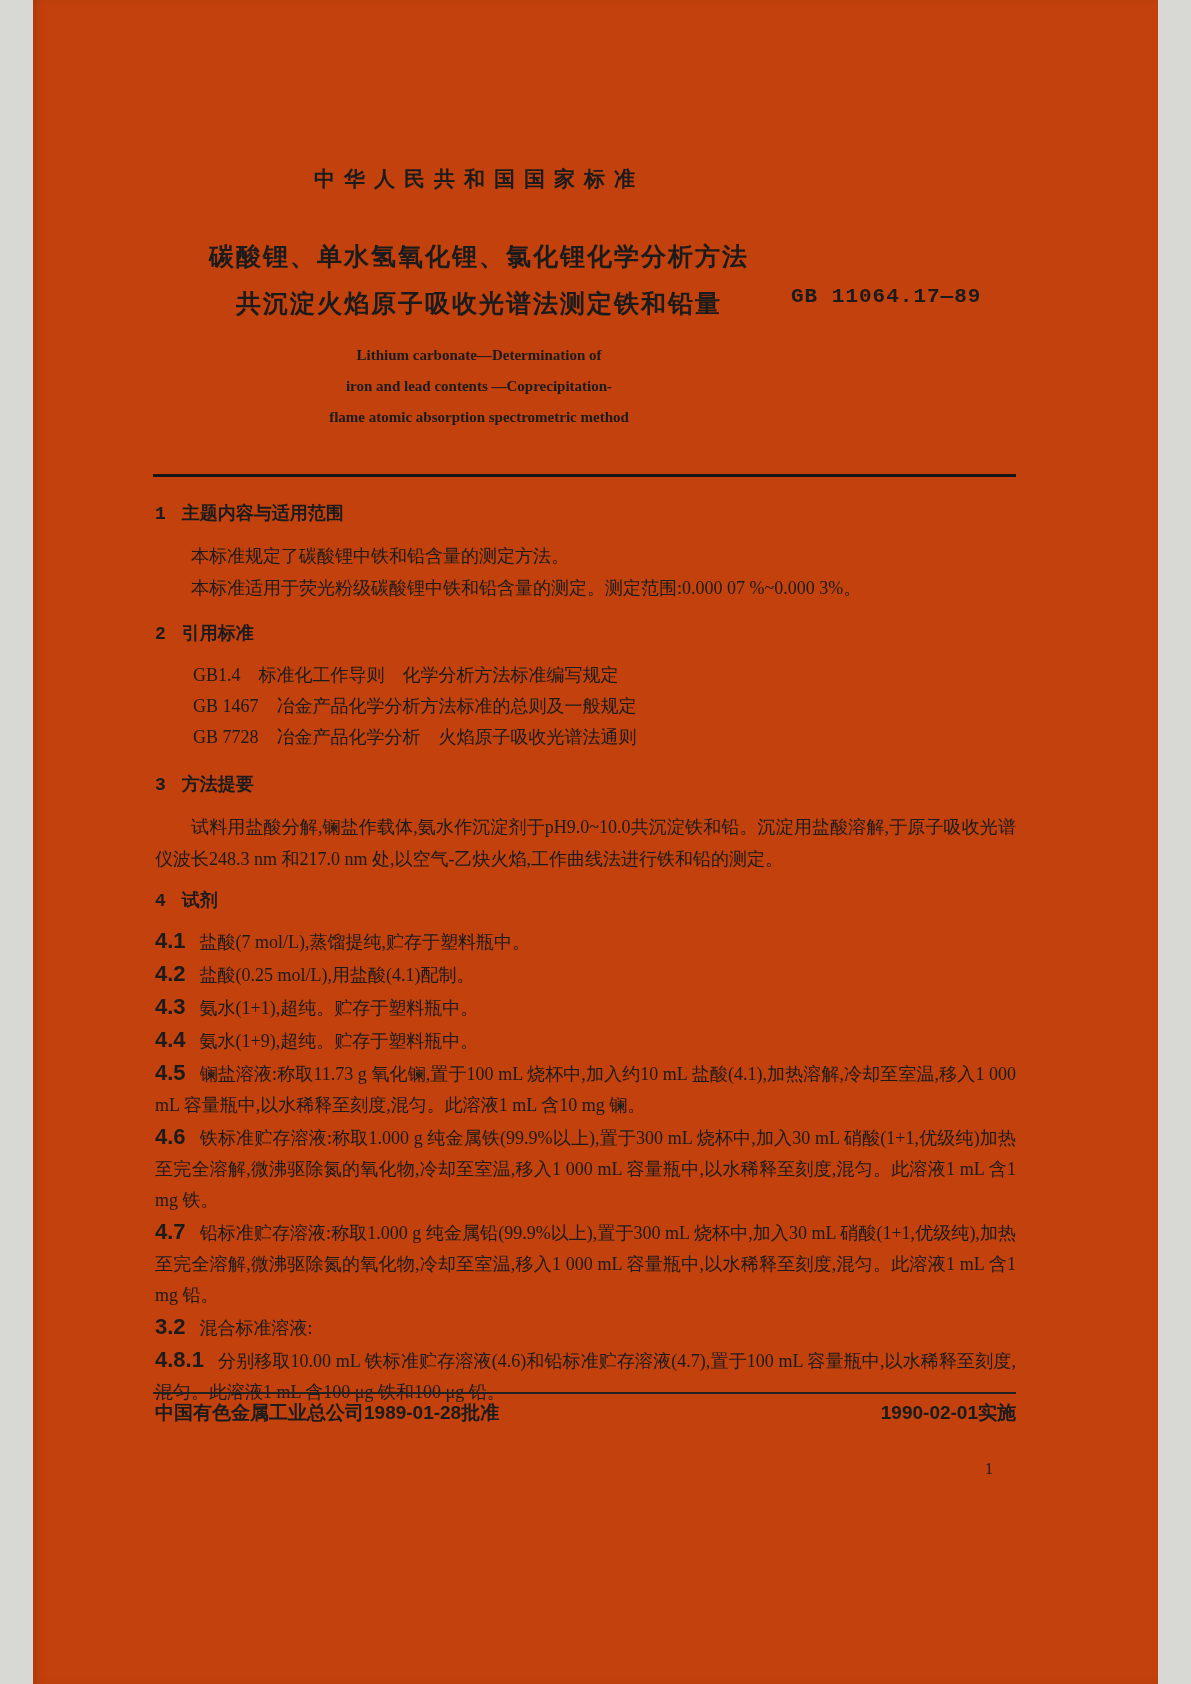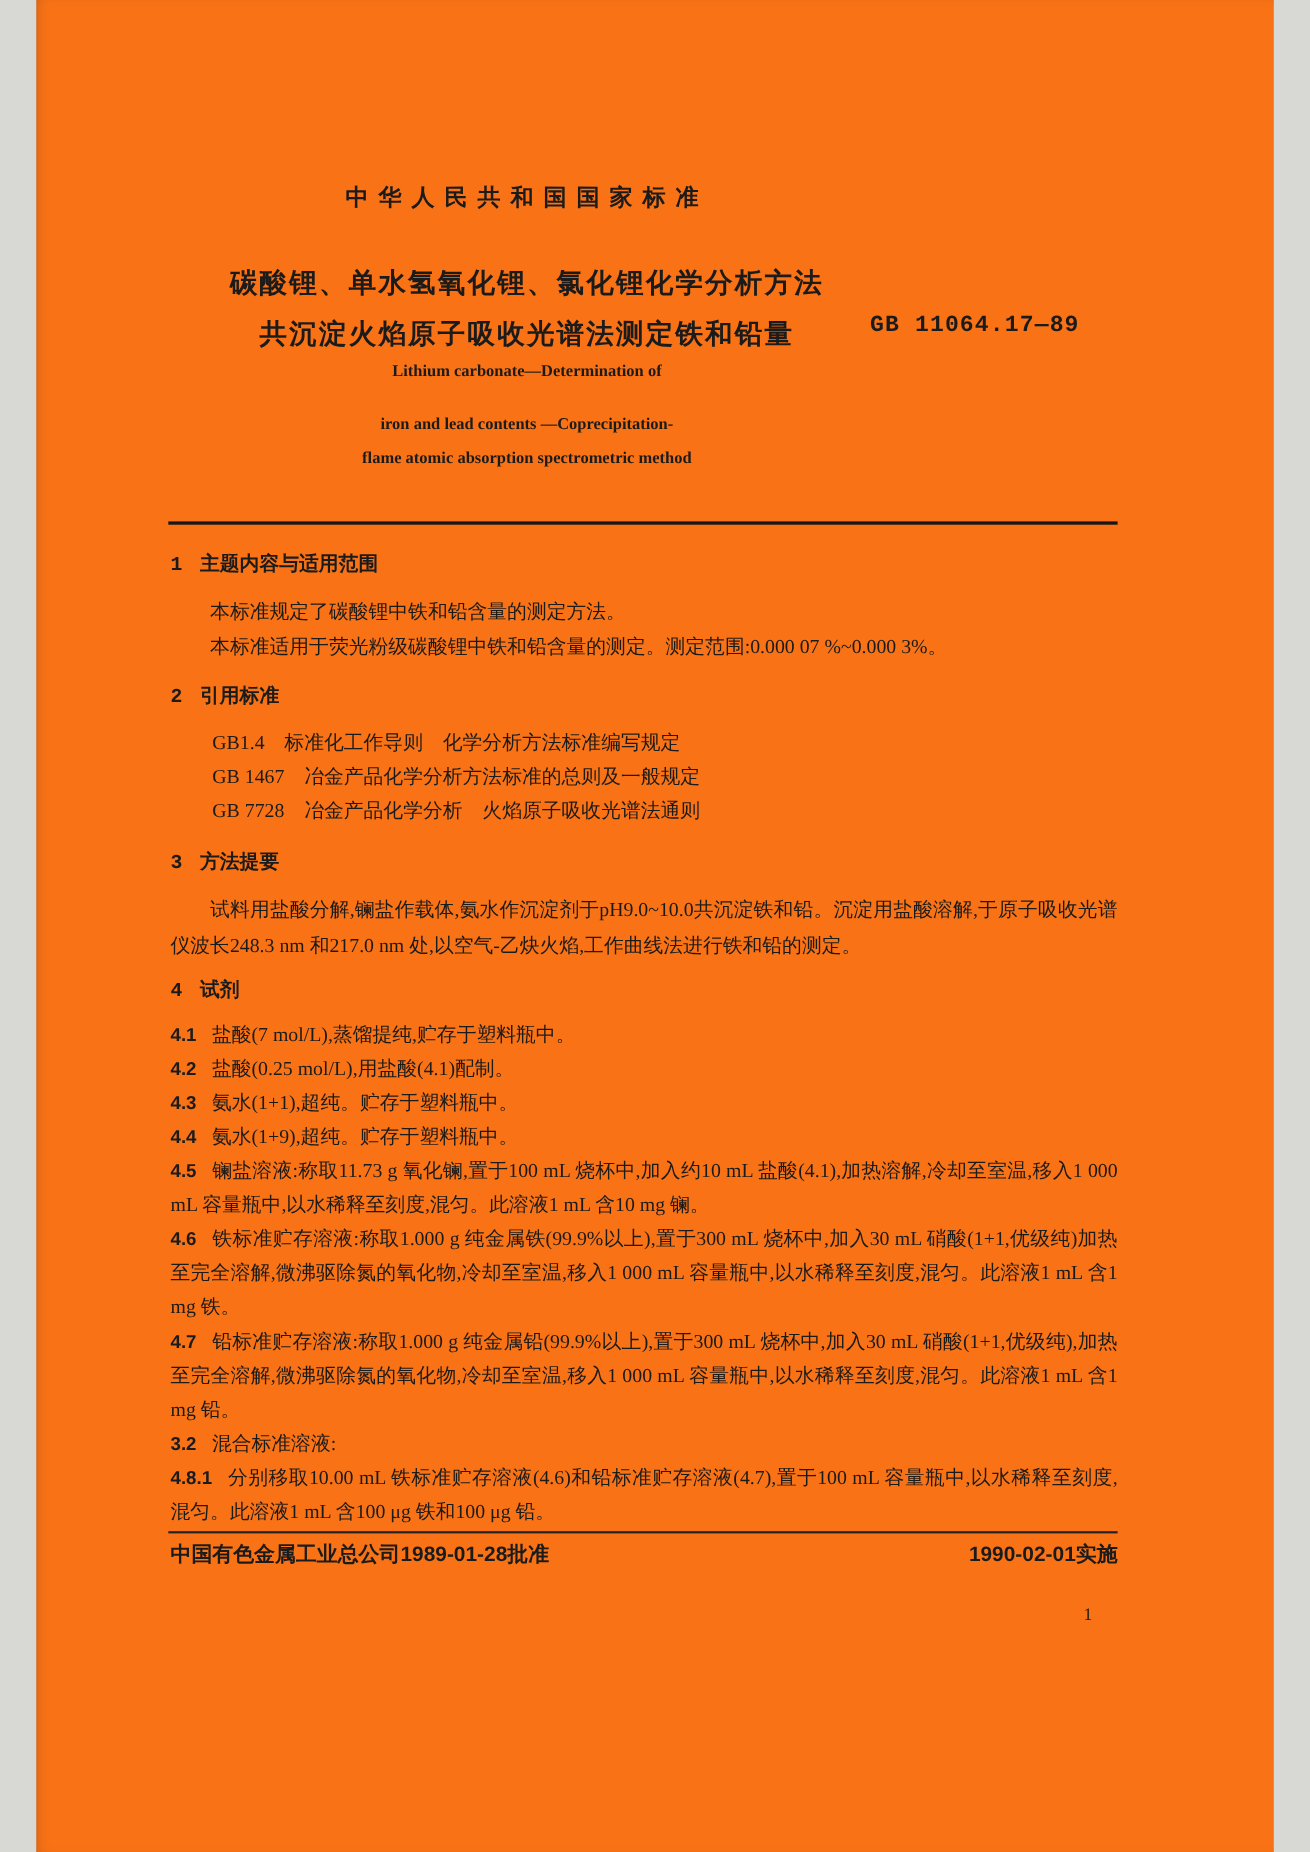--- a/index.html
+++ b/index.html
@@ -2,21 +2,21 @@
 <html><head>
 <meta charset="utf-8">
 <style>
   * { margin: 0; padding: 0; box-sizing: border-box; }
   html, body { background: #d8d8d4; }
   .page {
     position: relative;
     width: 1125px;
     height: 1684px;
     margin: 0 auto;
-    background: #f97316;
+    background: #c2410c;
     color: #1b1b1b;
     overflow: hidden;
     box-shadow: inset 6px 0 14px -8px rgba(0,0,0,0.25);
   }
   .std-label {
     position: absolute; top: 165px; left: 122px; width: 648px;
     text-align: center;
     font-family: "Liberation Sans", sans-serif;
     font-weight: bold; font-size: 21px; letter-spacing: 9px;
   }
@@ -30,21 +30,21 @@
   .std-code {
     position: absolute; top: 285px; left: 758px;
     font-family: Liberation Mono, monospace;
     font-weight: bold; font-size: 21px; letter-spacing: 1px;
   }
   .title-en {
     position: absolute; left: 122px; width: 648px; text-align: center;
     font-family: "Liberation Serif", serif;
     font-weight: bold; font-size: 15px;
   }
-  .te1 { top: 330px; }
+  .te1 { top: 347px; }
   .te2 { top: 378px; font-family: Liberation Serif, serif; }
   .te3 { top: 409px; }
   .rule-thick {
     position: absolute; top: 474px; left: 120px; width: 863px; height: 3px;
     background: #161616;
   }
   .doc-body {
     position: absolute; top: 490px; left: 122px; width: 861px;
     font-family: "Liberation Serif", serif;
     font-size: 18px; line-height: 32px;
@@ -58,21 +58,21 @@
   h2 .sec-num { margin-right: 16px; }
   h2.s1 { margin: 12px 0 14px; }
   h2.s2 { margin: 18px 0 14px; }
   h2.s3 { margin: 20px 0 14px; }
   h2.s4 { margin: 14px 0 12px; }
   p.indent { text-indent: 36px; }
   .refs p { padding-left: 38px; line-height: 31px; }
   .items p { line-height: 31px; }
   .inum {
     font-family: "Liberation Sans", sans-serif;
-    font-weight: bold; font-size: 17px;
+    font-weight: bold; font-size: 22px;
     margin-right: 14px;
   }
   .rule-thin {
     position: absolute; top: 1392px; left: 120px; width: 863px; height: 2px;
     background: #222;
   }
   .footer {
     position: absolute; top: 1400px; left: 122px; width: 861px;
     display: flex; justify-content: space-between;
     font-family: "Liberation Sans", sans-serif;

